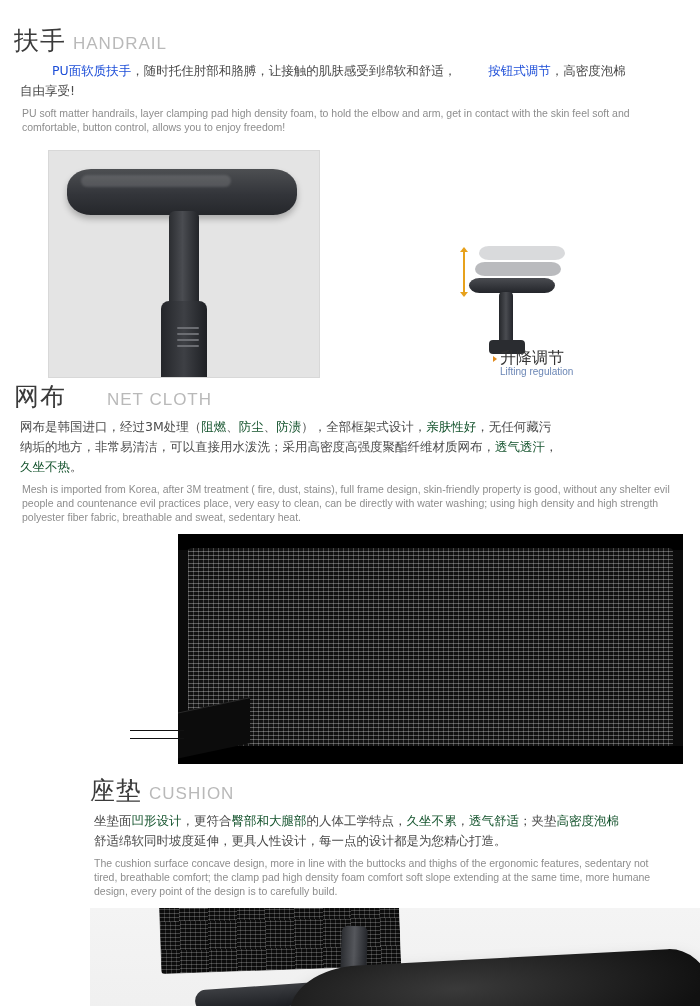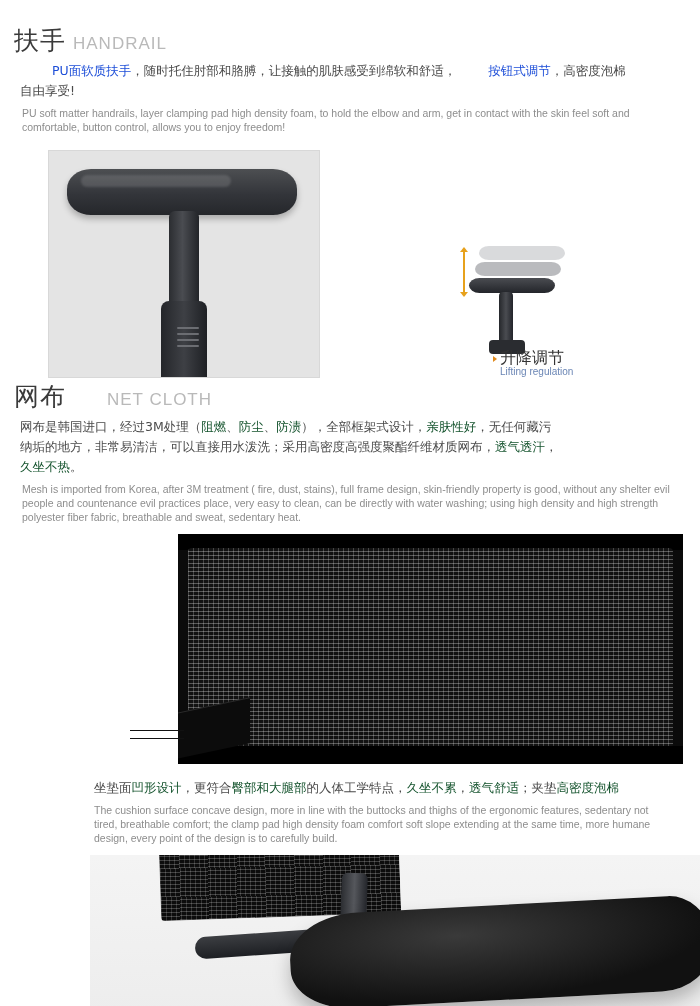--- a/index.html
+++ b/index.html
@@ -259,23 +259,27 @@
         <div class="net-mesh"></div>
         <div class="net-frame-bot"></div>
         <div class="net-lip"></div>
       </div>
       <div class="net-lead"></div>
       <div class="net-lead2"></div>
     </div>
   </div>
 
   <div style="margin-top:-8px;">
+    <div class="sec-head indent-3">
+      <span class="sec-cn">座垫</span>
+      <span class="sec-en">CUSHION</span>
+    </div>
 
     <div class="cn-para indent-3">
-      <span>坐垫面</span><span class="blue">凹形设计</span><span>，更符合</span><span class="blue">臀部和大腿部</span><span>的人体工学特点，</span><span class="blue">久坐不累</span><span>，</span><span class="blue">透气舒适</span><span>；夹垫</span><span class="blue">高密度泡棉</span><br>
+      <span>坐垫面</span><span class="blue">凹形设计</span><span>，更符合</span><span class="blue">臀部和大腿部</span><span>的人体工学特点，</span><span class="blue">久坐不累</span><span>，</span><span class="blue">透气舒适</span><span>；夹垫</span><span class="blue">高密度泡棉</span><br><span>舒适绵软同时坡度延伸，更具人性设计，每一点的设计都是为您精心打造。</span>
     </div>
 
     <div class="en-para indent-3">The cushion surface concave design, more in line with the buttocks and thighs of the ergonomic features, sedentary not tired, breathable comfort; the clamp pad high density foam comfort soft slope extending at the same time, more humane design, every point of the design is to carefully build.</div>
 
     <div class="cushion-wrap">
       <div class="cushion-photo">
         <div class="c-back"></div>
         <div class="c-arm"></div>
         <div class="c-post"></div>
         <div class="c-seat"></div>

